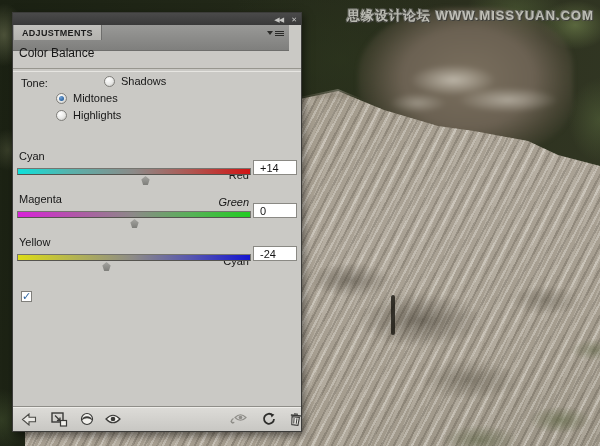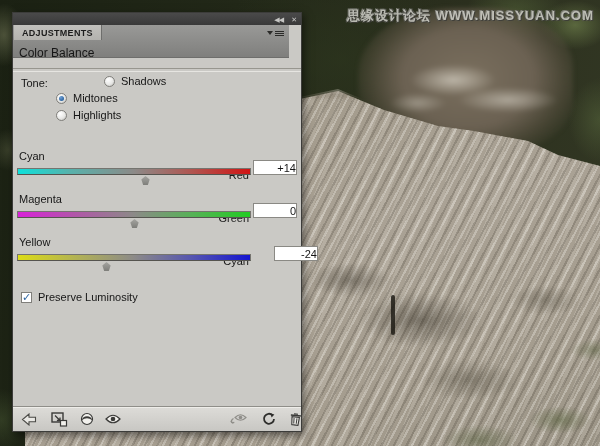--- a/index.html
+++ b/index.html
@@ -67,21 +67,21 @@
     box-shadow:2px 3px 8px rgba(0,0,0,.5);
     font-size:11px;color:#161616;
   }
   .titlebar{
     position:absolute;left:0;top:0;right:0;height:12px;
     background:linear-gradient(180deg,#4a4a4a,#393939);
     display:flex;justify-content:flex-end;align-items:center;gap:8px;padding-right:5px;
   }
   .titlebar .tb-icon{color:#c6c6c4;font-size:7px;line-height:1;cursor:default;letter-spacing:-1px;}
   .tabbar{
-    position:absolute;left:0;top:12px;right:12px;height:33px;
+    position:absolute;left:0;top:12px;right:12px;height:26px;
     background:linear-gradient(180deg,#999997,#7f7f7d);
     border-bottom:1px solid #6e6e6c;box-sizing:border-box;
   }
   .tab{
     position:absolute;left:1px;top:0;height:15px;padding:0 8px;
     background:linear-gradient(180deg,#c2c1bd,#b3b2ae);
     border-right:1px solid #6e6e6c;
     display:flex;align-items:center;
     font-size:9px;font-weight:bold;color:#1c1c1c;letter-spacing:.3px;
   }
@@ -119,21 +119,21 @@
   .bar-yb{background:linear-gradient(to right,#dcdc16 0%,#b2b254 25%,#8c8a88 50%,#5555b0 75%,#1414d0 100%);}
   .thumb{
     position:absolute;width:9px;height:9px;
     clip-path:polygon(50% 0%,96% 38%,76% 100%,24% 100%,4% 38%);
     background:linear-gradient(180deg,#a5a5a1,#7e7e7a);
     filter:drop-shadow(0 0 1px #4a4a46);
   }
   .val-box{
     position:absolute;left:240px;width:44px;height:15px;box-sizing:border-box;
     background:#ffffff;border:1px solid #8a8984;
-    font-size:11px;line-height:14px;padding-left:6px;cursor:text;text-align:right;
+    font-size:11px;line-height:14px;padding-left:6px;cursor:text;
   }
   
   .check-row{position:absolute;left:8px;top:278px;display:flex;align-items:center;gap:6px;cursor:default;}
   .checkbox{
     width:11px;height:11px;box-sizing:border-box;background:#fff;border:1px solid #807f7b;
     position:relative;color:#2f66a2;font-size:11px;font-weight:bold;line-height:9px;text-align:center;
   }
   
   .toolbar{
     position:absolute;left:0;right:0;bottom:0;height:24px;
@@ -194,34 +194,33 @@
       <span>Highlights</span>
     </div>
 
     <div class="sl-label-l" style="top:137px;">Cyan</div>
     <div class="sl-label-r" style="top:137px;">Red</div>
     <div class="sl-bar bar-cr" style="top:155px;"></div>
     <div class="thumb" style="left:128px;top:163px;"></div>
     <div class="val-box" style="top:147px;">+14</div>
 
     <div class="sl-label-l" style="top:180px;">Magenta</div>
-    <div class="sl-label-r" style="top:180px;">Green</div>
+    <div class="sl-label-r" style="top:164px;font-style:italic;">Green</div>
     <div class="sl-bar bar-mg" style="top:198px;"></div>
     <div class="thumb" style="left:117px;top:206px;"></div>
     <div class="val-box" style="top:190px;">0</div>
 
     <div class="sl-label-l" style="top:223px;">Yellow</div>
     <div class="sl-label-r" style="top:223px;">Cyan</div>
     <div class="sl-bar bar-yb" style="top:241px;"></div>
     <div class="thumb" style="left:89px;top:249px;"></div>
-    <div class="val-box" style="top:233px;margin-left:21px;">-24</div>
+    <div class="val-box" style="top:233px;">-24</div>
 
     <div class="check-row">
       <span class="checkbox">✓</span>
-      <span>Preserve Luminosity</span>
     </div>
 
     <div class="toolbar">
       <div class="tool-btn t1">
         <svg width="16" height="13" viewBox="0 0 16 13">
           <path d="M14.5 4.2 L8 4.2 L8 1 L1.5 6.5 L8 12 L8 8.8 L14.5 8.8 Z" fill="#e9e8e4" stroke="#4a4a46" stroke-width="1.1"></path>
         </svg>
       </div>
       <div class="tool-btn t2">
         <svg width="17" height="15" viewBox="0 0 17 15">

